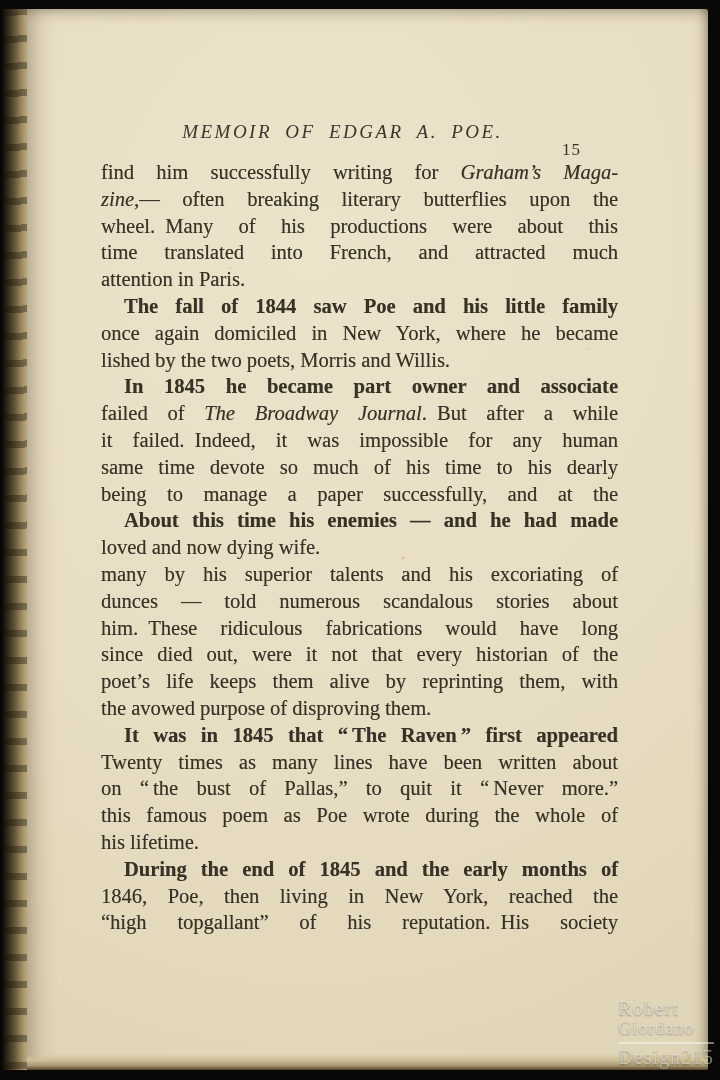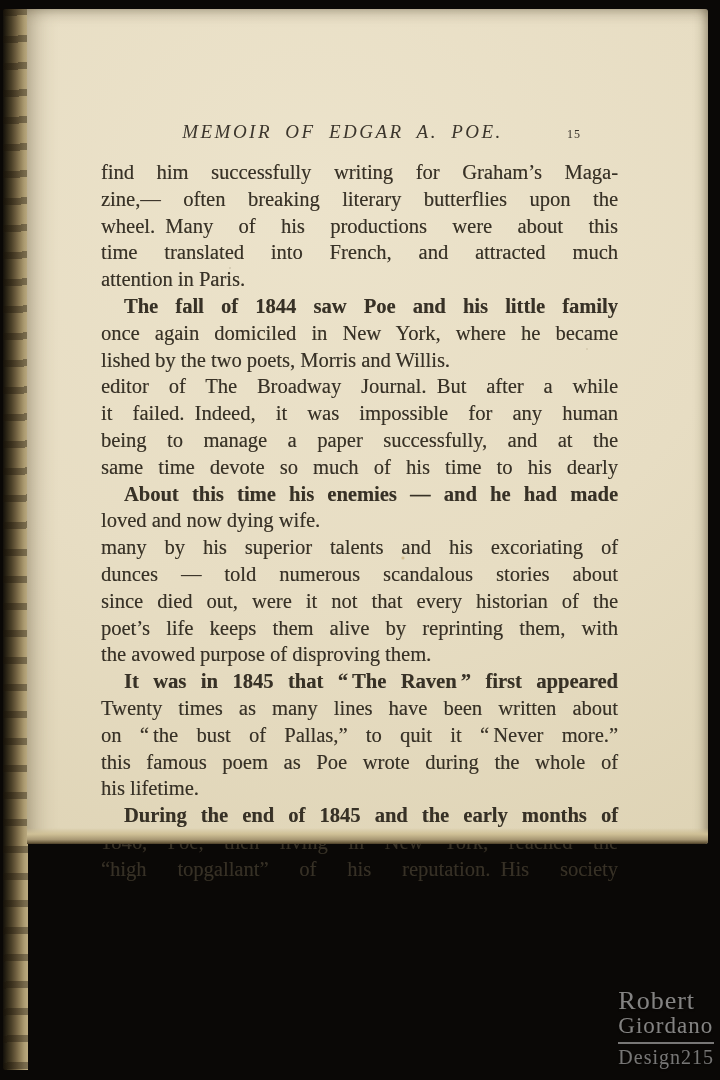--- a/index.html
+++ b/index.html
@@ -20,21 +20,21 @@
         rgba(25,18,8,0.38) 0px, rgba(25,18,8,0.38) 7px,
         rgba(25,18,8,0.00) 7px, rgba(25,18,8,0.00) 27px),
       linear-gradient(90deg,
         #13100a 0%, #2e2717 16%, #4c4129 34%,
         #6f5f40 52%, #92815a 70%, #ab9a70 84%, #bdac82 100%);
     border-radius: 2px 0 0 2px;
   }
 
   
   .page {
-    position: absolute; left: 27px; top: 9px; width: 681px; height: 835px;
+    position: absolute; left: 27px; top: 9px; width: 681px; height: 1061px;
     background-image:
       radial-gradient(circle 3px at 376px 549px, rgba(175,120,30,0.45), rgba(175,120,30,0) 75%),
       radial-gradient(circle 2px at 203px 259px, rgba(95,85,60,0.30), rgba(95,85,60,0) 75%),
       radial-gradient(circle 2px at 560px 340px, rgba(120,100,60,0.25), rgba(120,100,60,0) 75%),
       radial-gradient(125% 95% at 42% 22%, #ece3cb 0%, #e7ddc3 52%, #ddd2b3 100%);
     box-shadow:
       inset 16px 0 24px -12px rgba(85,70,42,0.45),
       inset -8px 0 12px -6px rgba(60,48,28,0.50),
       inset 0 10px 16px -10px rgba(60,48,28,0.35);
     border-radius: 0 3px 3px 0;
@@ -51,44 +51,44 @@
   .running-header {
     position: absolute; left: 74px; top: 112px; width: 517px; height: 28px;
   }
   .header-title {
     position: absolute; left: 0; right: 0; text-align: center;
     transform: translateX(-17px);
     font-style: italic; font-size: 19px; color: #3c362d;
     letter-spacing: 2.5px; word-spacing: 6px;
   }
   .page-number {
-    position: absolute; right: 37px; top: 6px;
-    font-size: 12px; color: #38322a; letter-spacing: 1px;
+    position: absolute; right: 37px; top: 19px;
+    font-size: 17px; color: #38322a; letter-spacing: 1px;
   }
 
   
   .page-text {
     position: absolute; left: 74px; top: 150px; width: 517px;
     font-size: 20.5px; color: #373126;
     text-shadow: 0.3px 0.3px 0.4px rgba(55,49,38,0.45);
   }
   .line { height: 26.8px; line-height: 26.8px; text-align: left; }
   .line.just { text-align: justify; text-align-last: justify; }
   .line.indent { text-indent: 23px; font-weight: bold; }
-  .it { }
+  .it { font-style: italic; }
 
   
   .watermark {
     position: absolute; right: 6px; bottom: 12px; z-index: 5;
     color: rgba(255,255,255,0.50);
     text-shadow: 0 1px 2px rgba(0,0,0,0.35);
     line-height: 1.05; text-align: left;
   }
-  .wm-name  { font-size: 26px; letter-spacing: 1px; }
-  .wm-sur   { font-size: 23px; letter-spacing: 1px; }
+  .wm-name  { font-size: 20px; letter-spacing: 1px; }
+  .wm-sur   { font-size: 18px; letter-spacing: 1px; }
   .wm-rule  { height: 2px; background: rgba(255,255,255,0.45); margin: 4px 0 3px 0; }
   .wm-brand { font-size: 20px; letter-spacing: 1px; color: rgba(255,255,255,0.45); }
 </style>
 </head>
 <body>
 
 <div class="photo">
 
   <div class="left-edges"></div>
 
@@ -101,28 +101,30 @@
 
     <div class="page-text">
         <div class="line just"><span>find him successfully writing for </span><span class="it">Graham’s Maga-</span></div>
         <div class="line just"><span class="it">zine</span><span>,— often breaking literary butterflies upon the</span></div>
         <div class="line just"><span>wheel. Many of his productions were about this</span></div>
         <div class="line just"><span>time translated into French, and attracted much</span></div>
         <div class="line"><span>attention in Paris.</span></div>
         <div class="line just indent"><span>The fall of 1844 saw Poe and his little family</span></div>
         <div class="line just"><span>once again domiciled in New York, where he became</span></div>
         <div class="line"><span>lished by the two poets, Morris and Willis.</span></div>
-        <div class="line just"><span>editor of </span><span class="it">The Broadway Journal</span><span>. But after a while</span></div>
+        <div class="line just indent"><span>In 1845 he became part owner and associate</span></div>
+        <div class="line just"><span>failed of </span><span class="it">The Broadway Journal</span><span>. But after a while</span></div>
         <div class="line just"><span>it failed. Indeed, it was impossible for any human</span></div>
+        <div class="line just"><span>same time devote so much of his time to his dearly</span></div>
         <div class="line just"><span>being to manage a paper successfully, and at the</span></div>
-        <div class="line just"><span>same time devote so much of his time to his dearly</span></div>
         <div class="line just indent"><span>About this time his enemies — and he had made</span></div>
         <div class="line"><span>loved and now dying wife.</span></div>
         <div class="line just"><span>many by his superior talents and his excoriating of</span></div>
         <div class="line just"><span>dunces — told numerous scandalous stories about</span></div>
+        <div class="line just"><span>him. These ridiculous fabrications would have long</span></div>
         <div class="line just"><span>since died out, were it not that every historian of the</span></div>
         <div class="line just"><span>poet’s life keeps them alive by reprinting them, with</span></div>
         <div class="line"><span>the avowed purpose of disproving them.</span></div>
         <div class="line just indent"><span>It was in 1845 that “ The Raven ” first appeared</span></div>
         <div class="line just"><span>Twenty times as many lines have been written about</span></div>
         <div class="line just"><span>on “ the bust of Pallas,” to quit it “ Never more.”</span></div>
         <div class="line just"><span>this famous poem as Poe wrote during the whole of</span></div>
         <div class="line"><span>his lifetime.</span></div>
         <div class="line just indent"><span>During the end of 1845 and the early months of</span></div>
         <div class="line just"><span>1846, Poe, then living in New York, reached the</span></div>

